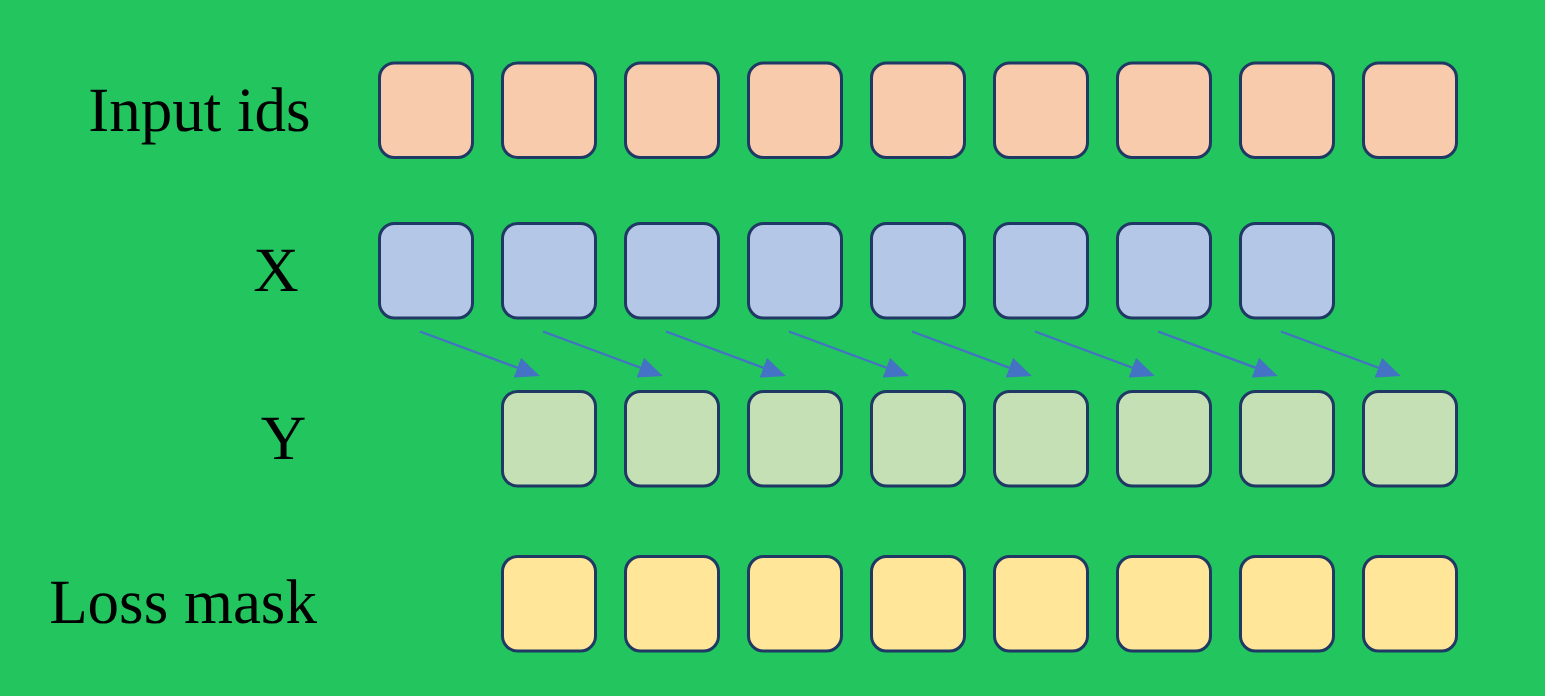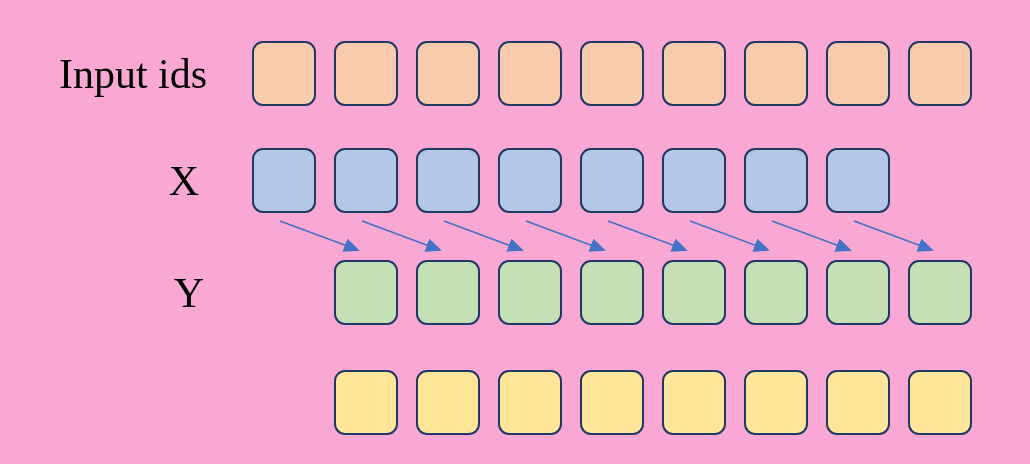--- a/index.html
+++ b/index.html
@@ -4,21 +4,21 @@
 <style>
   html, body {
     margin: 0;
     padding: 0;
     background: #ffffff;
   }
   .canvas {
     position: relative;
     width: 1030px;
     height: 464px;
-    background: #f9a8d4;
+    background: #22c55e;
     overflow: hidden;
     font-family: "Liberation Serif", "DejaVu Serif", serif;
   }
   .row-label {
     position: absolute;
     transform: translate(-50%, -50%);
     font-size: 42px;
     line-height: 1;
     color: #000000;
     white-space: nowrap;
@@ -45,20 +45,21 @@
 <body>
 
 <div class="canvas">
 
   <div class="row-label" style="left:133px; top:74px;">Input ids</div>
 
   <div class="row-label" style="left:184px; top:181px;">X</div>
 
   <div class="row-label" style="left:189px; top:293px;">Y</div>
 
+  <div class="row-label" style="left:122px; top:402px;">Loss mask</div>
 
   <div id="tokens">
       <div class="token" style="left: 252px; top: 41px; background: rgb(248, 203, 173); border-color: rgb(31, 56, 100);"></div>
       <div class="token" style="left: 334px; top: 41px; background: rgb(248, 203, 173); border-color: rgb(31, 56, 100);"></div>
       <div class="token" style="left: 416px; top: 41px; background: rgb(248, 203, 173); border-color: rgb(31, 56, 100);"></div>
       <div class="token" style="left: 498px; top: 41px; background: rgb(248, 203, 173); border-color: rgb(31, 56, 100);"></div>
       <div class="token" style="left: 580px; top: 41px; background: rgb(248, 203, 173); border-color: rgb(31, 56, 100);"></div>
       <div class="token" style="left: 662px; top: 41px; background: rgb(248, 203, 173); border-color: rgb(31, 56, 100);"></div>
       <div class="token" style="left: 744px; top: 41px; background: rgb(248, 203, 173); border-color: rgb(31, 56, 100);"></div>
       <div class="token" style="left: 826px; top: 41px; background: rgb(248, 203, 173); border-color: rgb(31, 56, 100);"></div>

